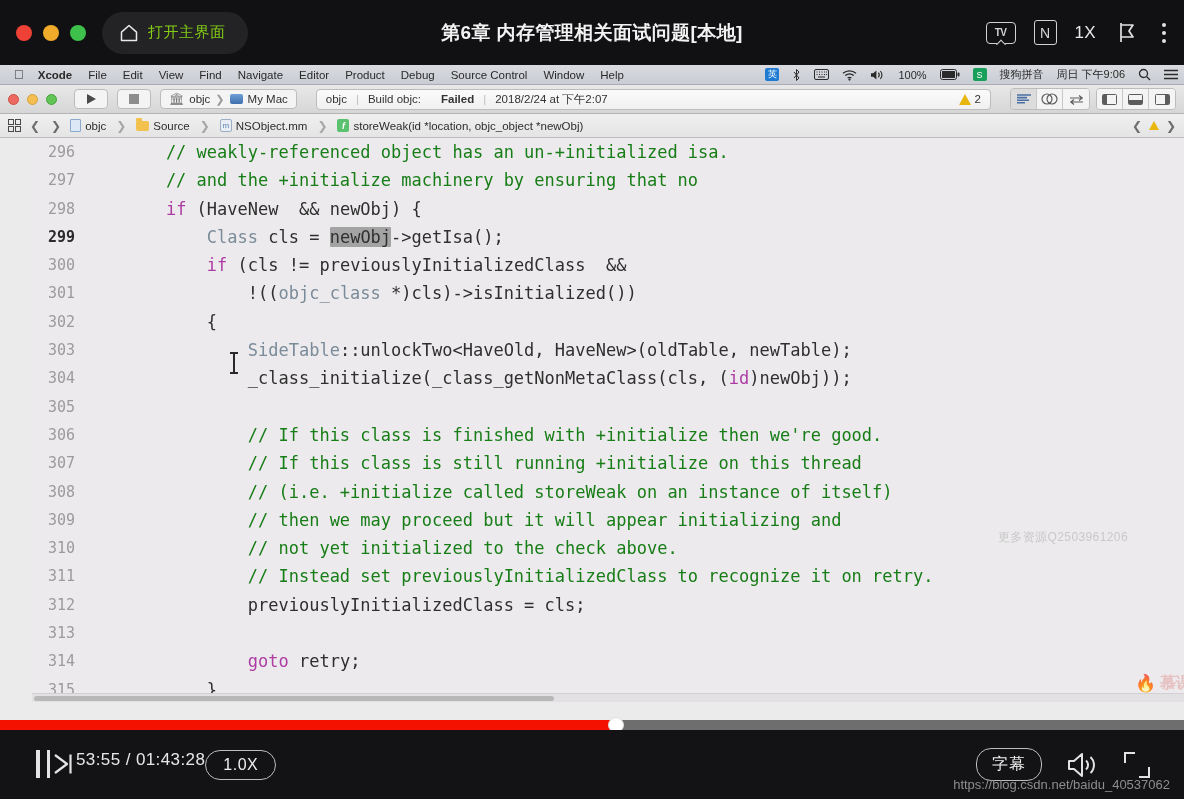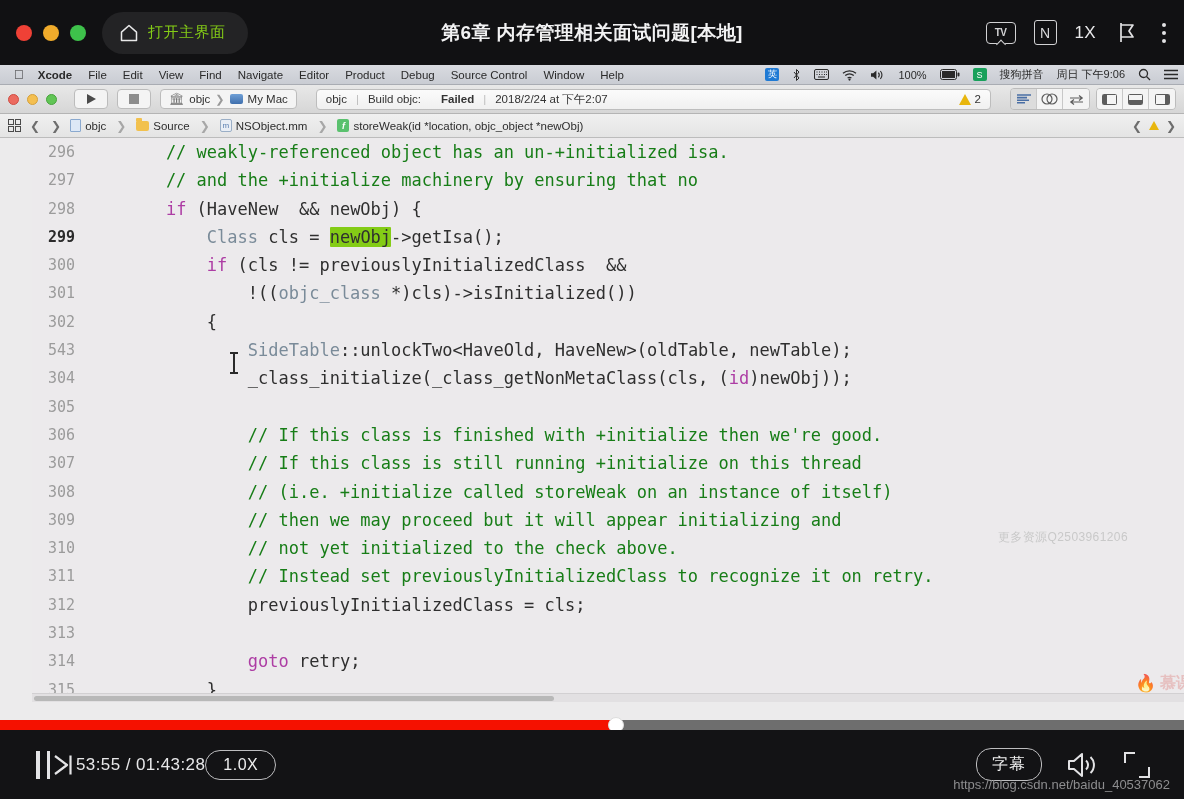--- a/index.html
+++ b/index.html
@@ -157,21 +157,21 @@
     position:absolute;left:0;top:0;width:52px;height:100%;background:#eceaec;
     text-align:right; padding-right:9px;
   }
   .gl{ height:28.3px; line-height:28.3px; font-size:15px; color:#9b9b9b; }
   .gl.cur{ color:#2b2b2b; font-weight:bold;}
   .codearea{ position:absolute; left:52px; top:0; right:0; height:100%;}
   .cl{ height:28.3px; line-height:28.3px; font-size:17px; white-space:pre; color:#2f2f2f; }
   .c-cmt{ color:#177d17;}
   .c-kw{ color:#ad3da4;}
   .c-type{ color:#7a8b99;}
-  .sel{ background:#84cc16; border-radius:1px;}
+  .sel{ background:#a3a3a3; border-radius:1px;}
   .caret-ibeam{
     position:absolute; left:201px; top:215px; width:2px; height:20px; background:#2a2a2a;
   }
   .caret-ibeam::before,.caret-ibeam::after{
     content:"";position:absolute;left:-3px;width:8px;height:2px;background:#2a2a2a;
   }
   .caret-ibeam::before{top:-1px;} .caret-ibeam::after{bottom:-1px;}
 
   .wm-q{
     position:absolute; right:88px; top:391px; font-family:"Liberation Sans",sans-serif;
@@ -194,21 +194,21 @@
   .progress-wrap{ position:absolute; left:0; top:720px; width:1184px; height:10px; background:#6e6e6e;}
   .progress-played{ position:absolute;left:0;top:0;height:10px;background:#f51100;}
   .progress-knob{
     position:absolute; top:-3px; width:16px;height:16px;border-radius:50%;
     background:#fff; border:1px solid #ddd;
   }
   .player-bottom{
     position:absolute; left:0; top:730px; width:1184px; height:69px; background:#131315;
     display:flex; align-items:center;
   }
-  .pb-left{ display:flex; align-items:center; margin-left:36px;}
+  .pb-left{ display:flex; margin-left:36px;}
   .pause{ display:flex; gap:7px;}
   .pause i{ width:3.5px;height:28px;background:#e4e4e6;display:block;}
   .next{ position:relative; width:26px;height:28px;}
   .time-txt{ color:#e7e7e9; font-size:17px; letter-spacing:.4px;}
   .speed-pill{
     border:1.4px solid #bdbdbf; border-radius:15px; color:#efefef; font-size:16px;
     padding:5px 17px; letter-spacing:.5px;
   }
   .pb-right{ position:absolute; right:34px; display:flex; align-items:center; gap:24px;}
   .cc-pill{
@@ -416,21 +416,21 @@
 
     <div class="editor">
       <div class="gutter" id="gutter">
           <div class="gl">296</div>
           <div class="gl">297</div>
           <div class="gl">298</div>
           <div class="gl cur">299</div>
           <div class="gl">300</div>
           <div class="gl">301</div>
           <div class="gl">302</div>
-          <div class="gl">543</div>
+          <div class="gl">303</div>
           <div class="gl">304</div>
           <div class="gl">305</div>
           <div class="gl">306</div>
           <div class="gl">307</div>
           <div class="gl">308</div>
           <div class="gl">309</div>
           <div class="gl">310</div>
           <div class="gl">311</div>
           <div class="gl">312</div>
           <div class="gl">313</div>

